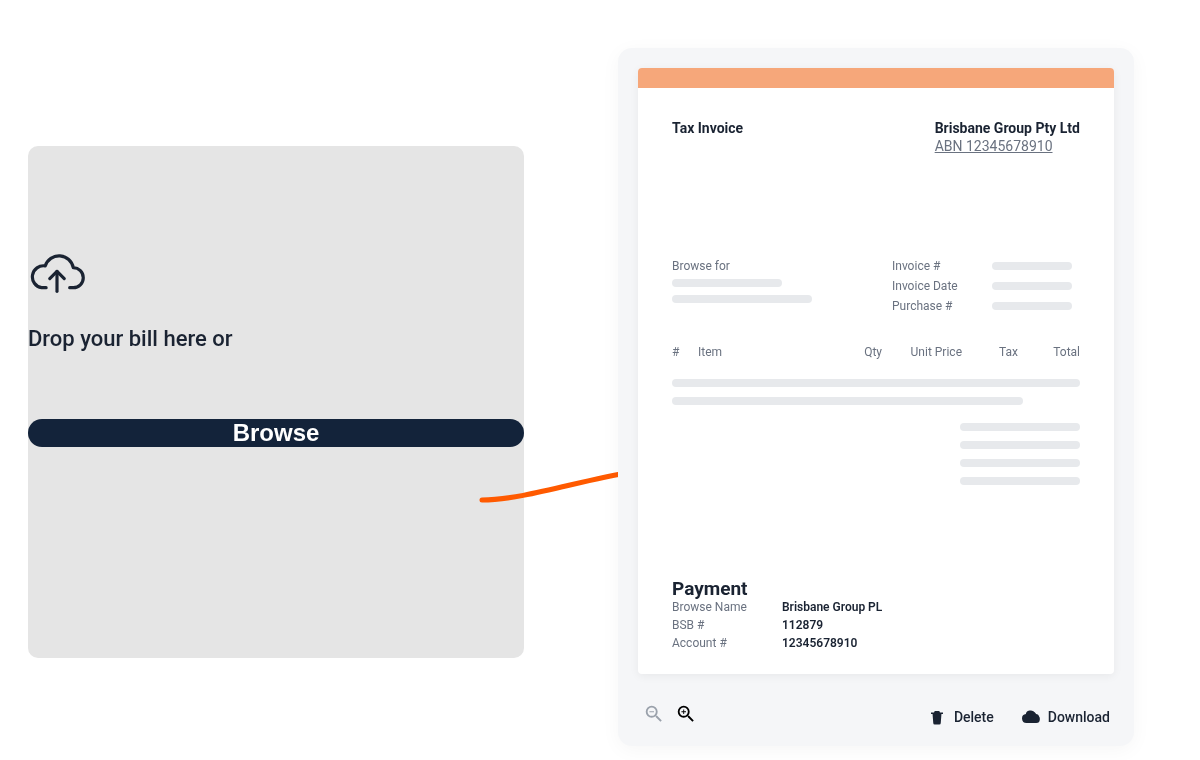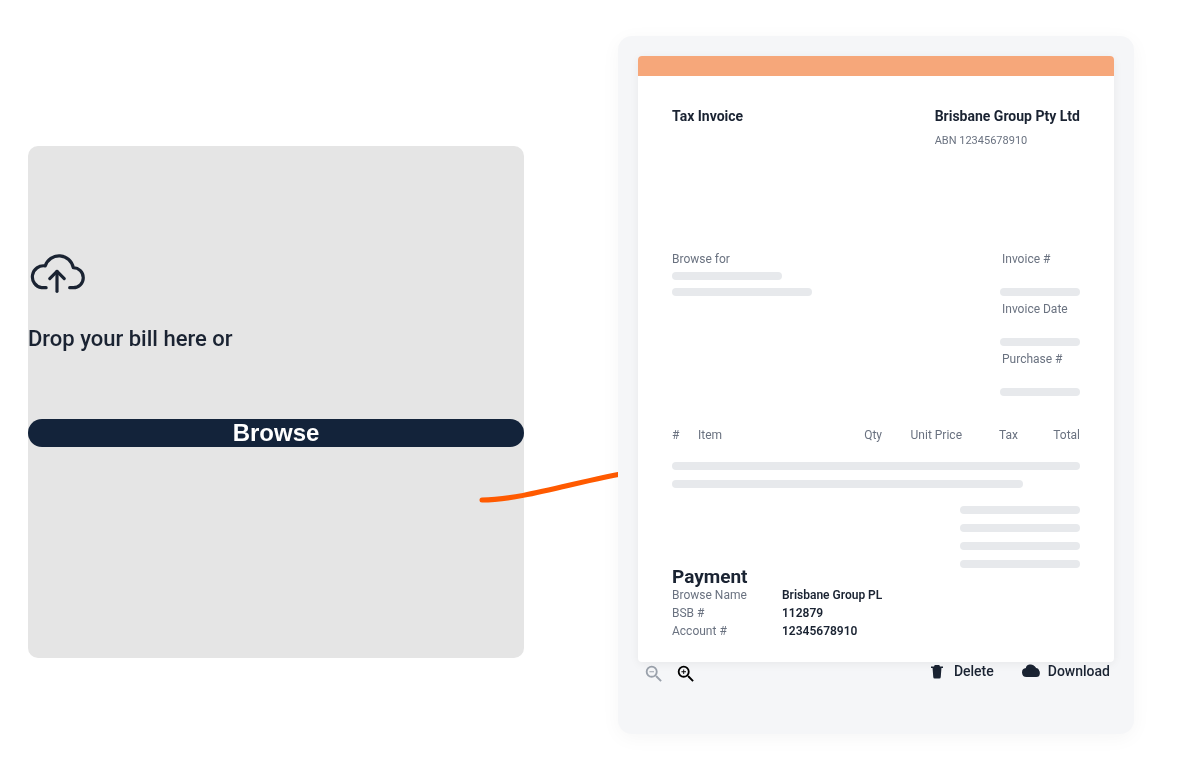--- a/index.html
+++ b/index.html
@@ -64,21 +64,21 @@
     top: 448px;
     width: 220px;
     height: 60px;
     color: #ff5a00;
   }
 
   
   .preview-card {
     position: absolute;
     left: 618px;
-    top: 36px;
+    top: 48px;
     width: 516px;
     height: 698px;
     background: #f5f6f8;
     border-radius: 14px;
     padding: 20px 20px 0 20px;
     box-shadow: 0 4px 20px rgba(0,0,0,0.04);
   }
   .invoice-page {
     width: 100%;
     height: 606px;
@@ -100,32 +100,32 @@
   }
   .inv-header {
     display: flex;
     justify-content: space-between;
     align-items: flex-start;
     margin-bottom: 105px;
   }
   .inv-title { font-weight: 700; font-size: 14px; }
   .inv-company { text-align: left; }
   .inv-company-name { font-weight: 700; font-size: 14px; }
-  .inv-abn { font-size: 11px; color: #6a7280; margin-top: 10px; }
+  .inv-abn { font-size: 14px; color: #6a7280; margin-top: 2px; text-decoration: underline; }
 
   .meta-row {
     display: flex;
     gap: 60px;
     margin-bottom: 28px;
   }
   .meta-col-left { flex: 0 0 160px; }
   .meta-col-right { flex: 1; display: flex; flex-direction: column; gap: 6px; }
   .meta-label { color: #6a7280; font-size: 12px; margin-bottom: 6px; }
   .meta-line {
-    display: flex; align-items: flex-end; gap: 22px; flex-direction: column;
+    display: flex; align-items: center; gap: 22px;
   }
   .meta-line .lbl { color: #6a7280; font-size: 12px; width: 78px; white-space: nowrap; }
   .ph {
     height: 8px;
     background: #e7e9ec;
     border-radius: 4px;
   }
   .ph-1 { width: 110px; margin-top: 6px;}
   .ph-2 { width: 140px; margin-top: 8px; }
   .ph-r { width: 80px; }
@@ -155,21 +155,21 @@
   .payment-block { position:absolute; bottom:24px; left:34px; right:34px; }
   .payment-title { font-weight:700; font-size:19px; margin-bottom:0; }
   .payment-grid { display:grid; grid-template-columns:110px 1fr; row-gap:4px; font-size:12px; }
   .payment-grid .k { color:#6a7280; }
   .payment-grid .v { font-weight:600; }
 
   
   .preview-toolbar {
     height: 52px;
     display:flex;
-    align-items:flex-start;
+    align-items:flex-end;
     justify-content:space-between;
     padding: 0 4px;
   }
   .zoom-group { display:flex; gap:8px; align-items:center; }
   .zoom-btn {
     width: 24px; height:24px;
     display:inline-flex; align-items:center; justify-content:center;
     cursor:pointer;
   }
   .zoom-out { color:#9aa1ab; }

